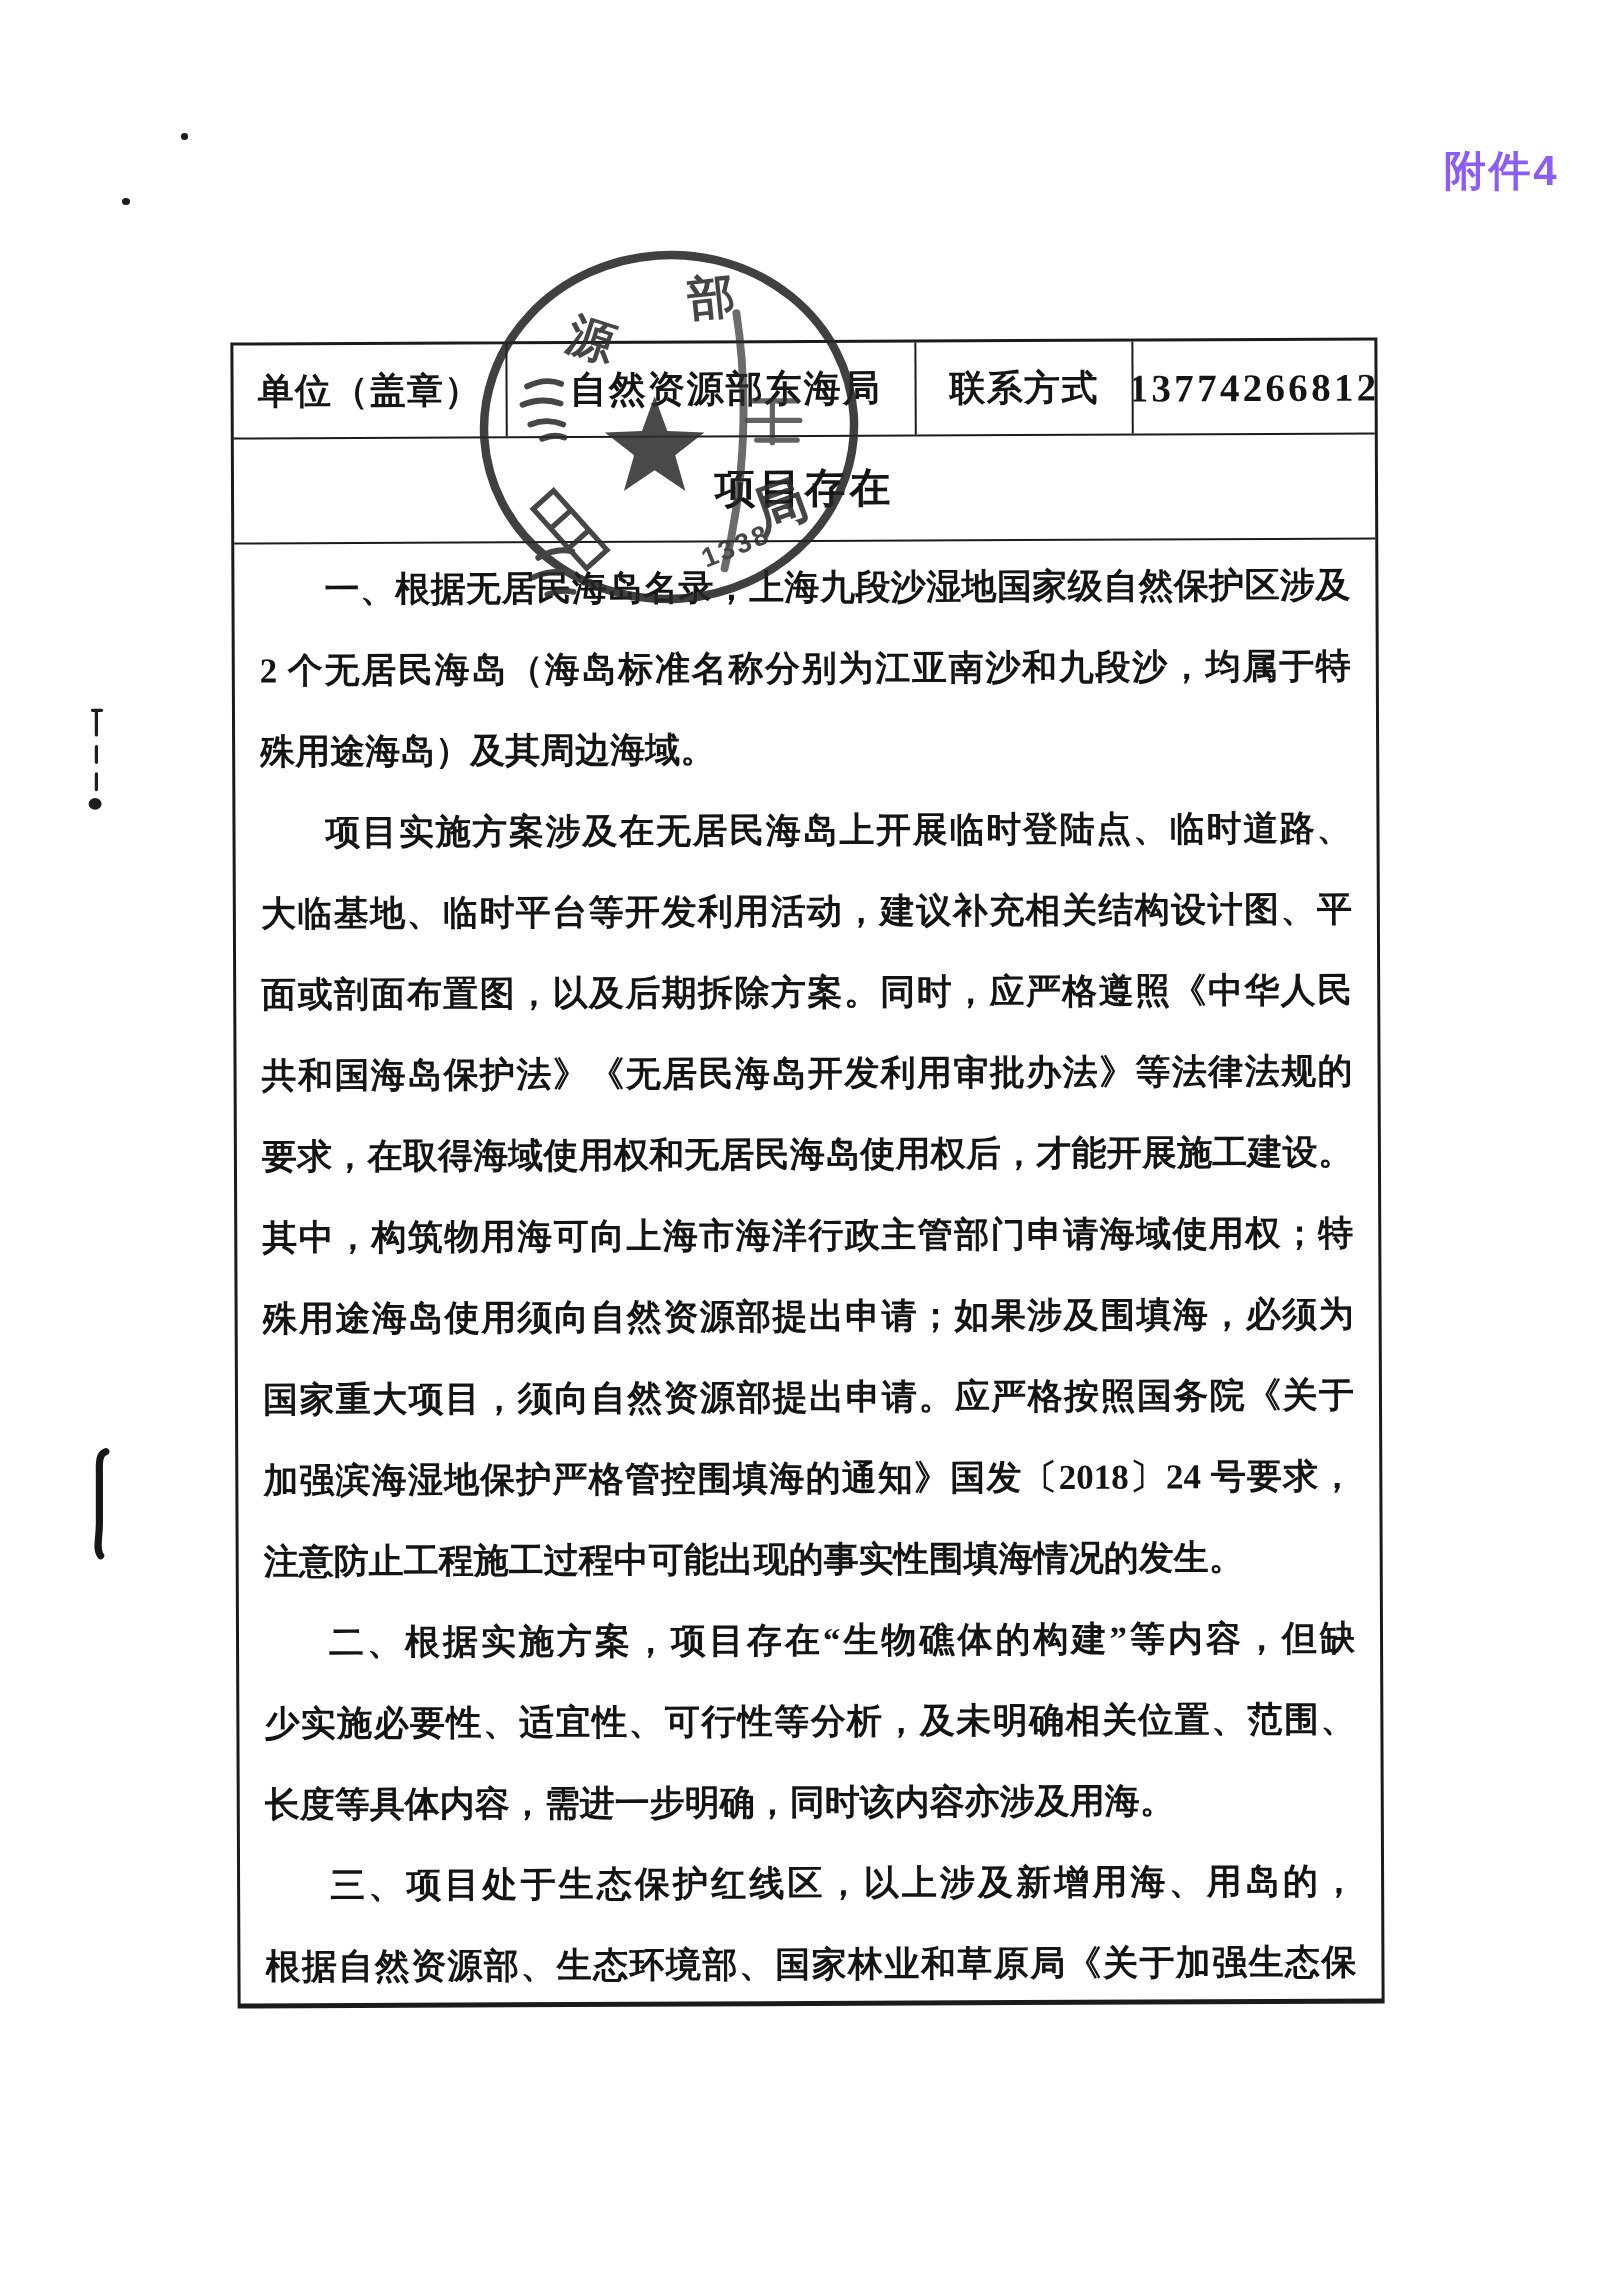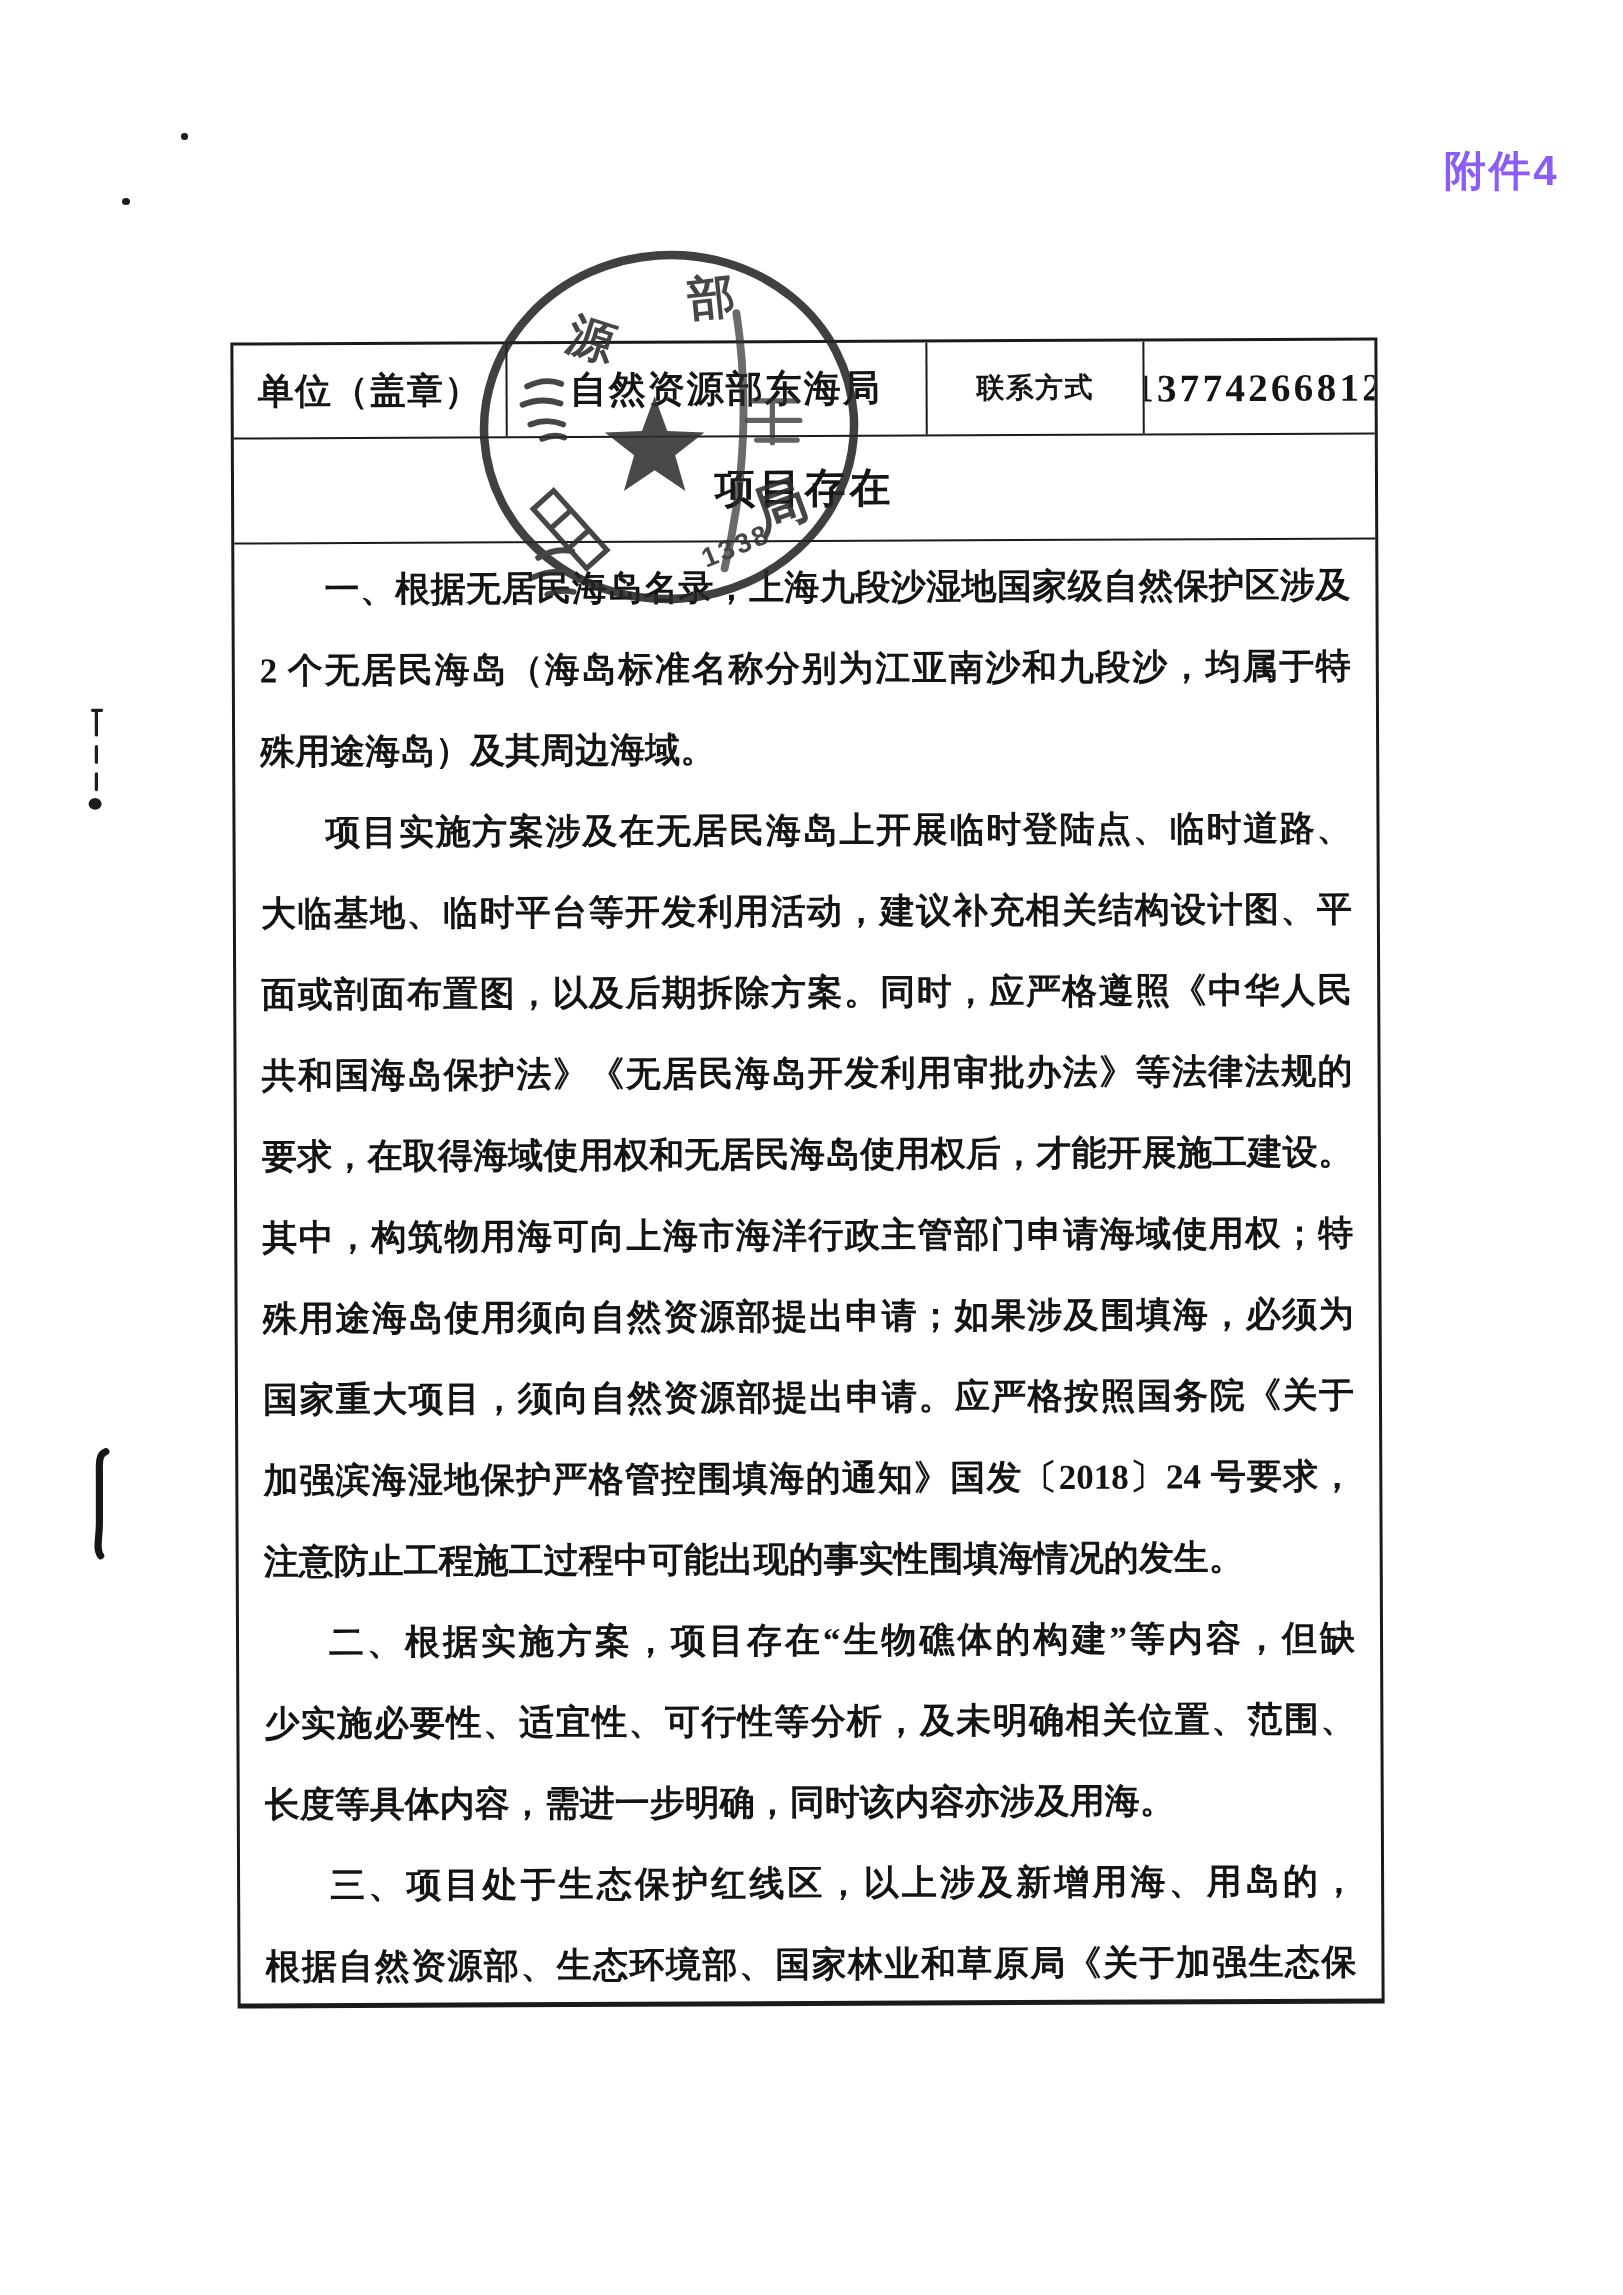--- a/index.html
+++ b/index.html
@@ -39,22 +39,22 @@
   .cell{
     box-sizing:border-box;display:flex;align-items:center;
     font-weight:bold;color:#151515;overflow:hidden;
   }
   .c1{width:272px;justify-content:center;
       font-family:"Liberation Sans", sans-serif;font-size:36px;letter-spacing:1.3px;}
   .c2{width:409px;justify-content:flex-start;padding-left:62px;
       font-family:"Liberation Serif", serif;font-size:37px;letter-spacing:2px;
       border-left:2.6px solid #1b1b1b;}
   .c3{width:217px;justify-content:center;
-      font-family:"Liberation Sans", sans-serif;font-size:28px;letter-spacing:1.3px;
-      border-left:2.6px solid #1b1b1b;margin-left:11px;}
+      font-family:"Liberation Sans", sans-serif;font-size:36px;letter-spacing:1.3px;
+      border-left:2.6px solid #1b1b1b;}
   .c4{flex:1;justify-content:center;
       font-family:"Liberation Serif", serif;font-size:39px;letter-spacing:3.3px;
       border-left:2.6px solid #1b1b1b;}
   .section-row{
     height:103px;border-bottom:2.6px solid #1b1b1b;
     display:flex;align-items:center;justify-content:center;
     font-family:"Liberation Sans", sans-serif;
     font-weight:bold;font-size:41px;letter-spacing:3.9px;color:#151515;
   }
   

